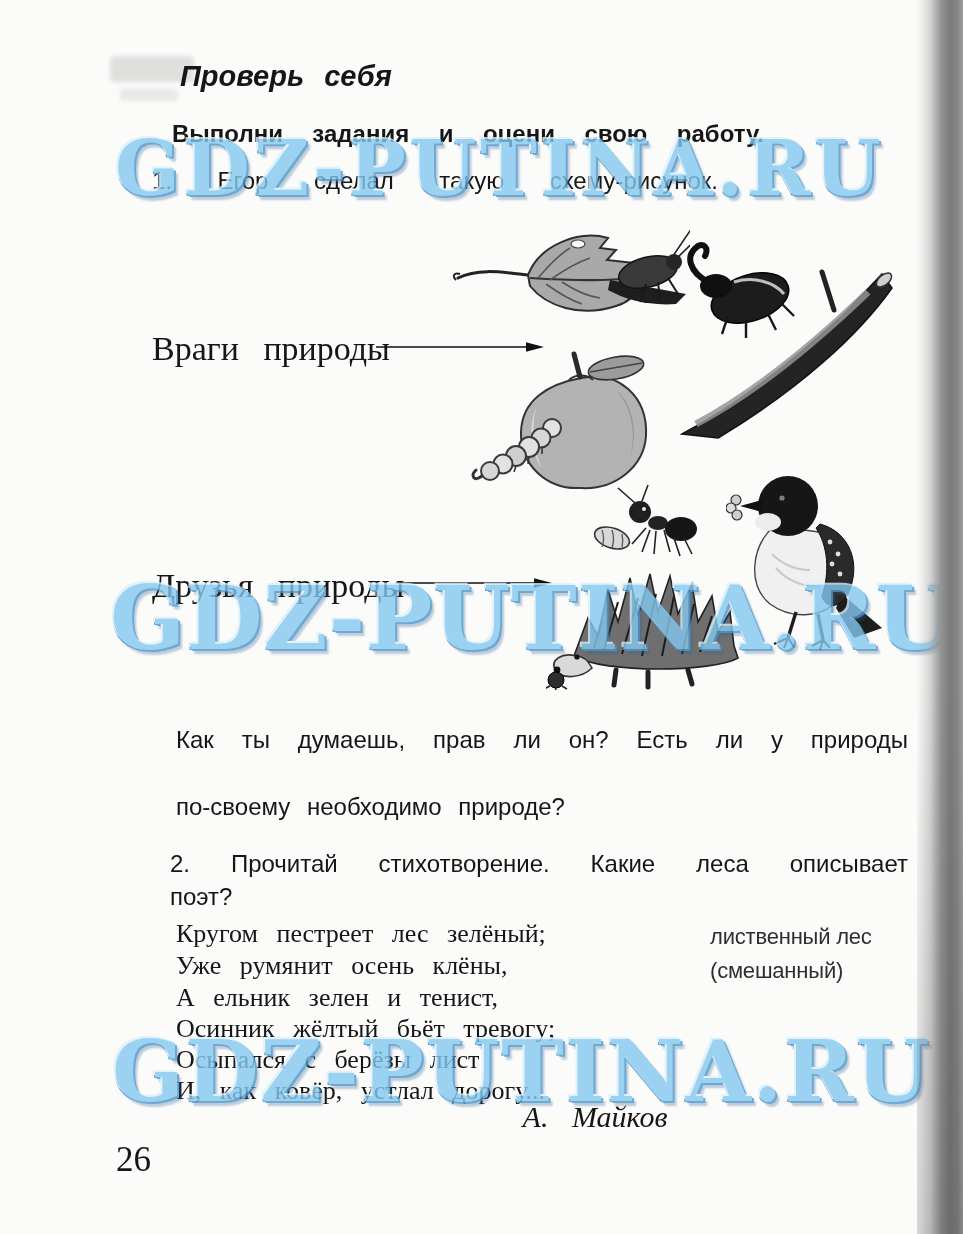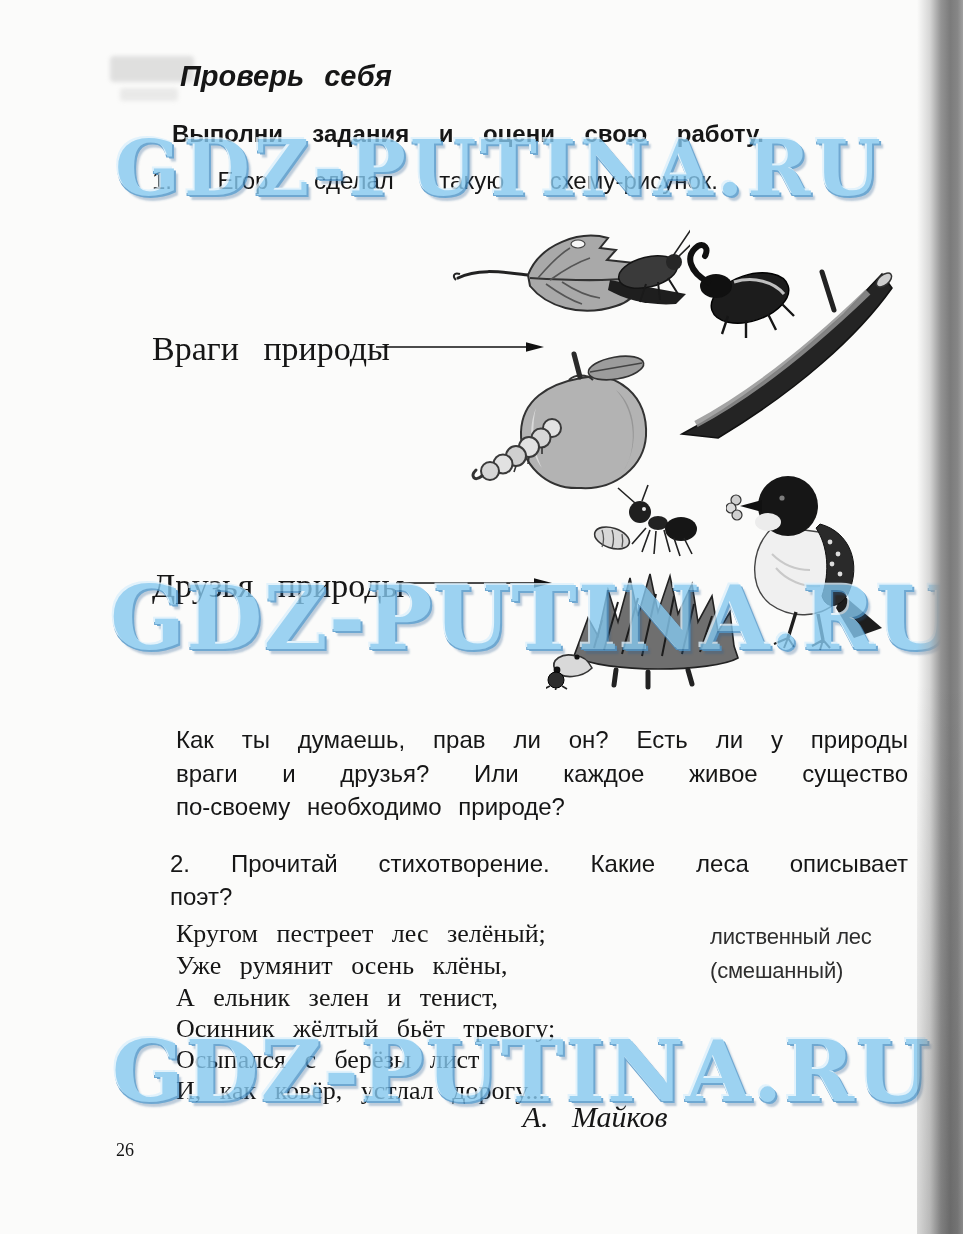--- a/index.html
+++ b/index.html
@@ -22,21 +22,21 @@
   .title{left:180px;top:60px;font-size:29px;font-weight:bold;font-style:italic;word-spacing:12px;}
   .sans{font-size:24px;line-height:1.25;}
   .just{text-align:justify;text-align-last:justify;white-space:normal;}
   .serif{font-family:"Liberation Serif",serif;}
   .label{font-size:34px;word-spacing:16px;}
   .qline{left:176px;width:732px;font-size:24px;}
   .q3{word-spacing:10px;}
   .ans{font-size:22px;letter-spacing:-.2px;color:#2e2e2e;}
   .poemline{left:176px;font-size:26px;word-spacing:12px;}
   .author{left:470px;top:1100px;width:250px;text-align:center;font-size:30px;font-style:italic;word-spacing:16px;}
-  .pagenum{left:116px;top:1140px;font-size:18px;}
+  .pagenum{left:116px;top:1140px;font-size:35px;}
   
   .wm{position:absolute;z-index:5;font-family:"DejaVu Serif",serif;font-weight:bold;white-space:nowrap;
     color:#85c8ef;opacity:.8;letter-spacing:2px;
     text-shadow:-2px -2px 0 #dcf0fc,-1px 1px 0 #4d94c8,2px 2px 0 #4d94c8,4px 5px 2px rgba(45,95,145,.38);}
   .wm1{left:115px;top:124px;font-size:76px;letter-spacing:4px;}
   .wm2{left:110px;top:566px;font-size:88px;letter-spacing:1px;}
   .wm3{left:112px;top:1022px;font-size:84px;letter-spacing:2px;}
   
   .ill{position:absolute;z-index:1;}
   .arr{position:absolute;z-index:2;}
@@ -158,21 +158,20 @@
     <polygon points="170,7 152,2.2 152,11.8" fill="#111"></polygon>
   </svg>
 
   <div class="abs serif label" style="left:152px;top:567px;">Друзья природы</div>
   <svg class="arr" style="left:394px;top:576px;" width="160" height="14" viewBox="0 0 160 14">
     <line x1="2" y1="7" x2="144" y2="7" stroke="#111" stroke-width="1.6"></line>
     <polygon points="158,7 140,2.2 140,11.8" fill="#111"></polygon>
   </svg>
 
   <div class="blk qline just" style="top:726px;">Как ты думаешь, прав ли он? Есть ли у природы</div>
-  <div class="blk qline just" style="top:760px;">враги и друзья? Или каждое живое существо</div>
   <div class="blk qline q3" style="top:793px;">по-своему необходимо природе?</div>
 
   <div class="blk sans just" style="left:170px;top:849px;width:738px;">2. Прочитай стихотворение. Какие леса описывает</div>
   <div class="abs sans" style="left:170px;top:882px;">поэт?</div>
 
   <div class="abs serif poemline" style="top:919px;">Кругом пестреет лес зелёный;</div>
   <div class="abs serif poemline" style="top:951px;">Уже румянит осень клёны,</div>
   <div class="abs serif poemline" style="top:983px;">А ельник зелен и тенист,</div>
   <div class="abs serif poemline" style="top:1014px;">Осинник жёлтый бьёт тревогу;</div>
   <div class="abs serif poemline" style="top:1045px;">Осыпался с берёзы лист</div>

